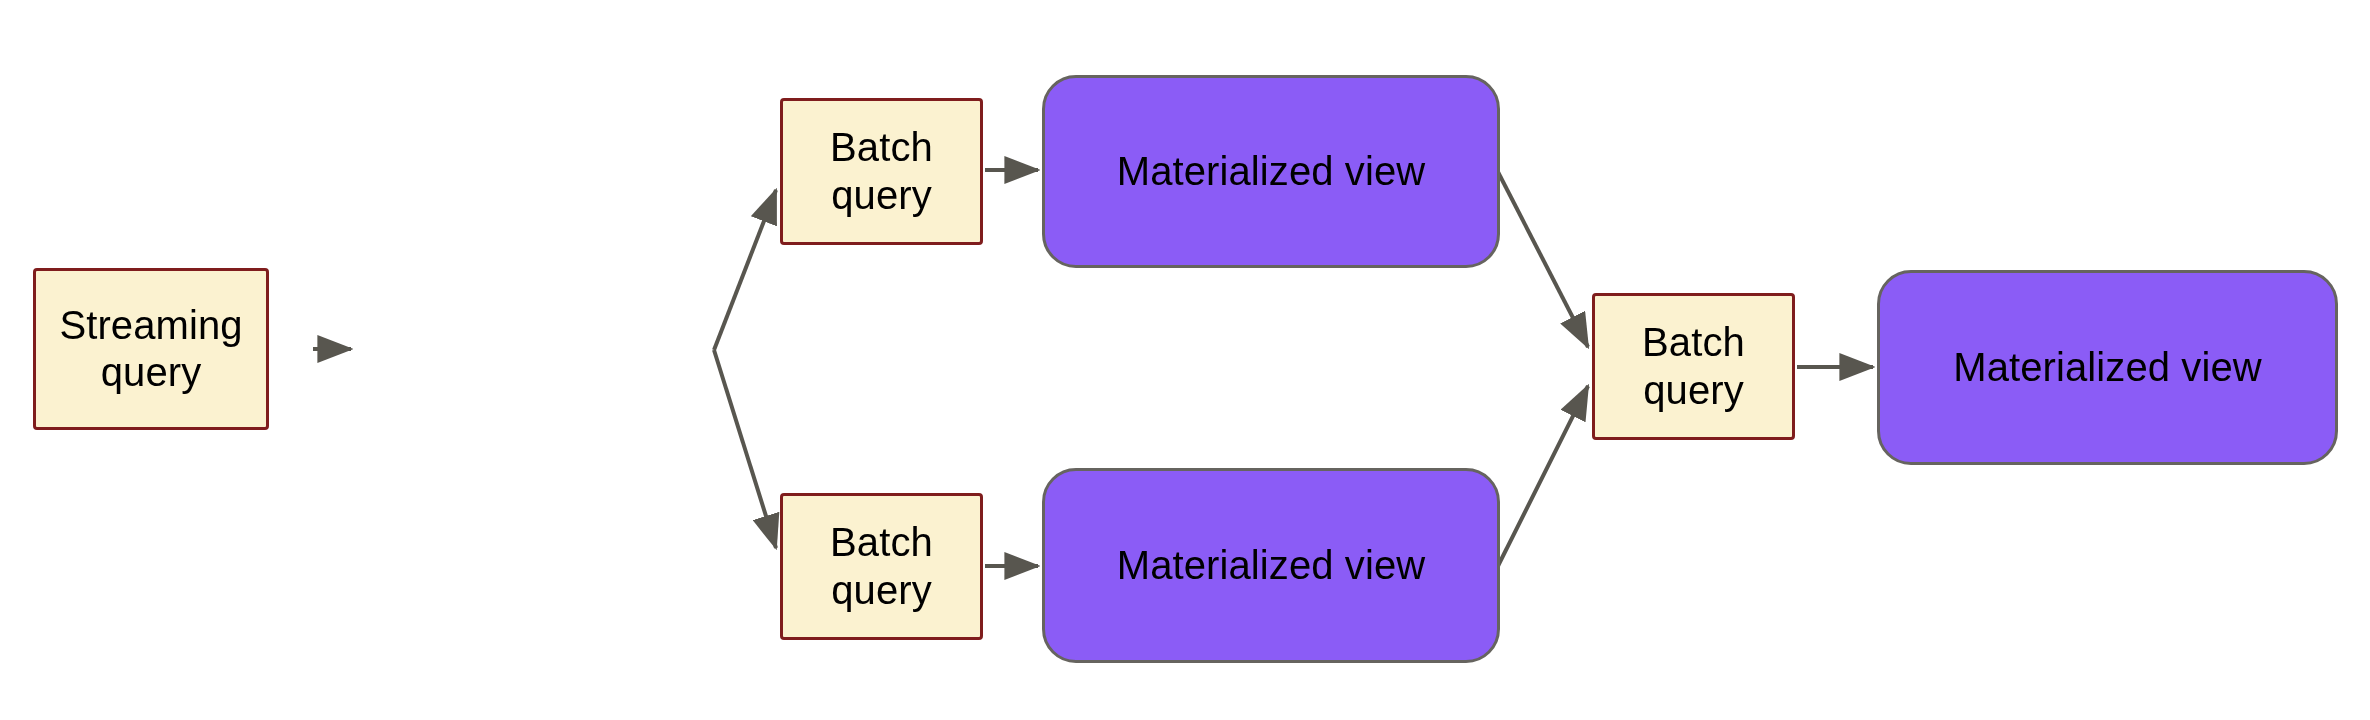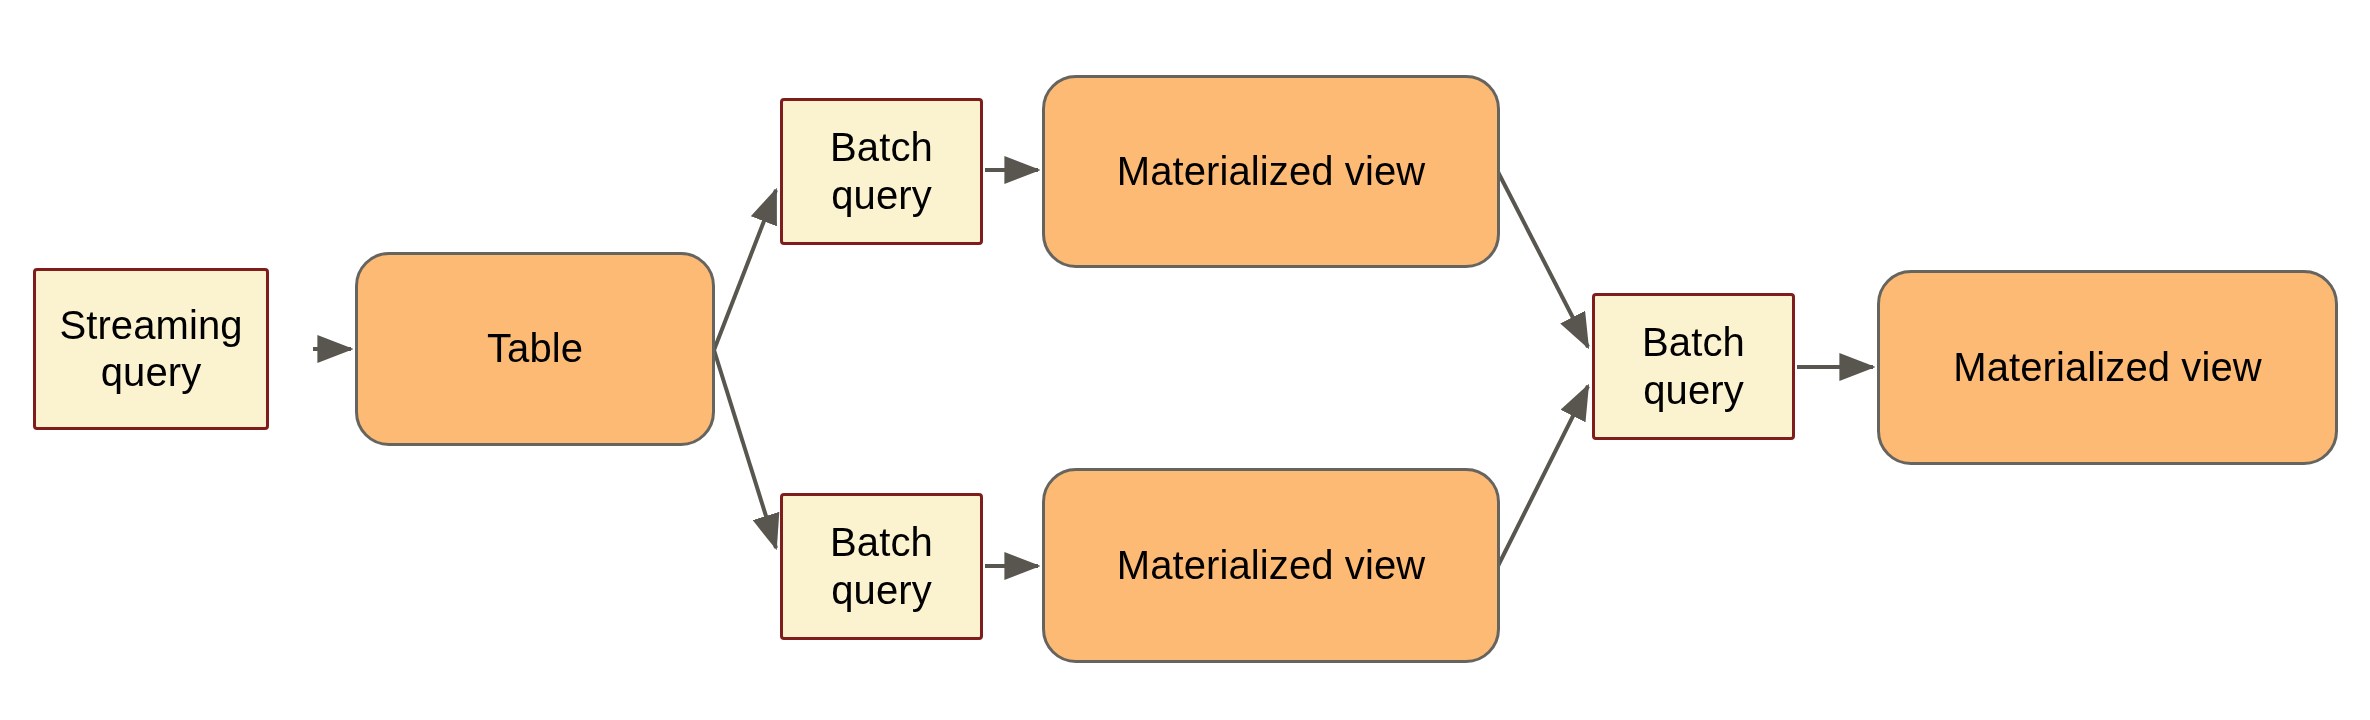--- a/index.html
+++ b/index.html
@@ -37,21 +37,21 @@
     white-space: pre-line;
     letter-spacing: 0.1px;
   }
   .node-process {
     background: #fbf2d0;
     border: 3px solid #7f1d1d;
     border-radius: 4px;
     font-size: 40px;
   }
   .node-store {
-    background: #fdba74;
+    background: #8b5cf6;
     border: 3px solid #66645f;
     border-radius: 34px;
     font-size: 40px;
   }
 </style>
 </head>
 <body>
 
 <div id="canvas">
 
@@ -69,21 +69,20 @@
         <line x1="985" y1="566" x2="1038" y2="566" marker-end="url(#arrowhead)"></line>
         <line x1="1498" y1="172" x2="1588" y2="347" marker-end="url(#arrowhead)"></line>
         <line x1="1498" y1="566" x2="1588" y2="386" marker-end="url(#arrowhead)"></line>
         <line x1="1797" y1="367" x2="1873" y2="367" marker-end="url(#arrowhead)"></line>
       </g>
   </svg>
 
   <div class="node node-process" style="left: 33px; top: 268px; width: 236px; height: 162px;">Streaming
 query</div>
 
-  <div class="node node-store" style="left: 355px; top: 252px; width: 360px; height: 194px;">Table</div>
 
   <div class="node node-process" style="left: 780px; top: 98px; width: 203px; height: 147px;">Batch
 query</div>
 
   <div class="node node-store" style="left: 1042px; top: 75px; width: 458px; height: 193px;">Materialized view</div>
 
   <div class="node node-process" style="left: 780px; top: 493px; width: 203px; height: 147px;">Batch
 query</div>
 
   <div class="node node-store" style="left: 1042px; top: 468px; width: 458px; height: 195px;">Materialized view</div>

